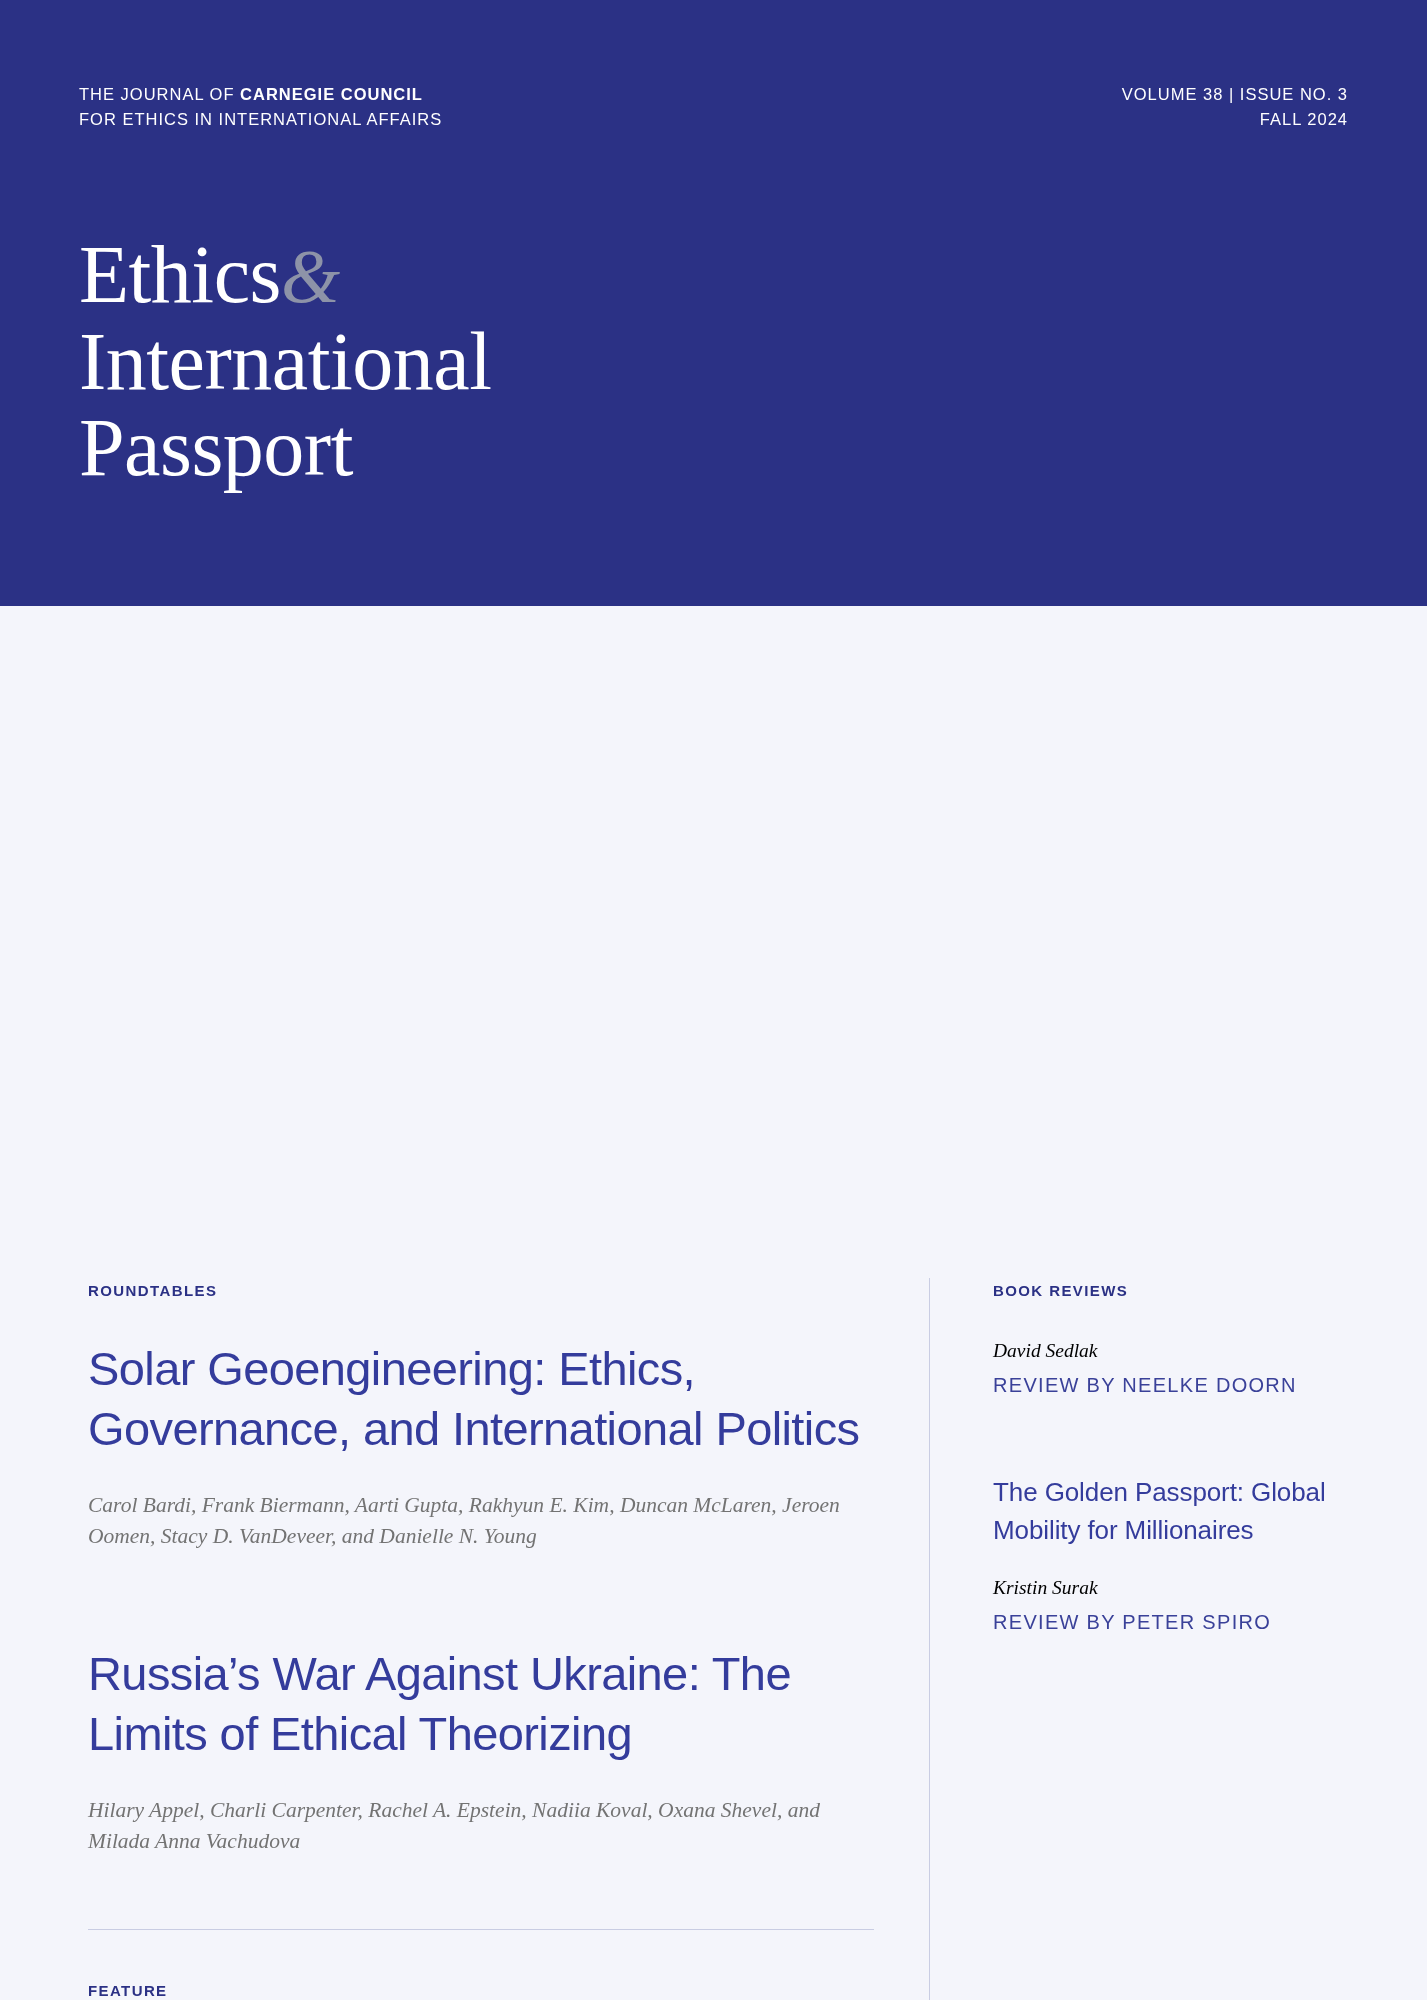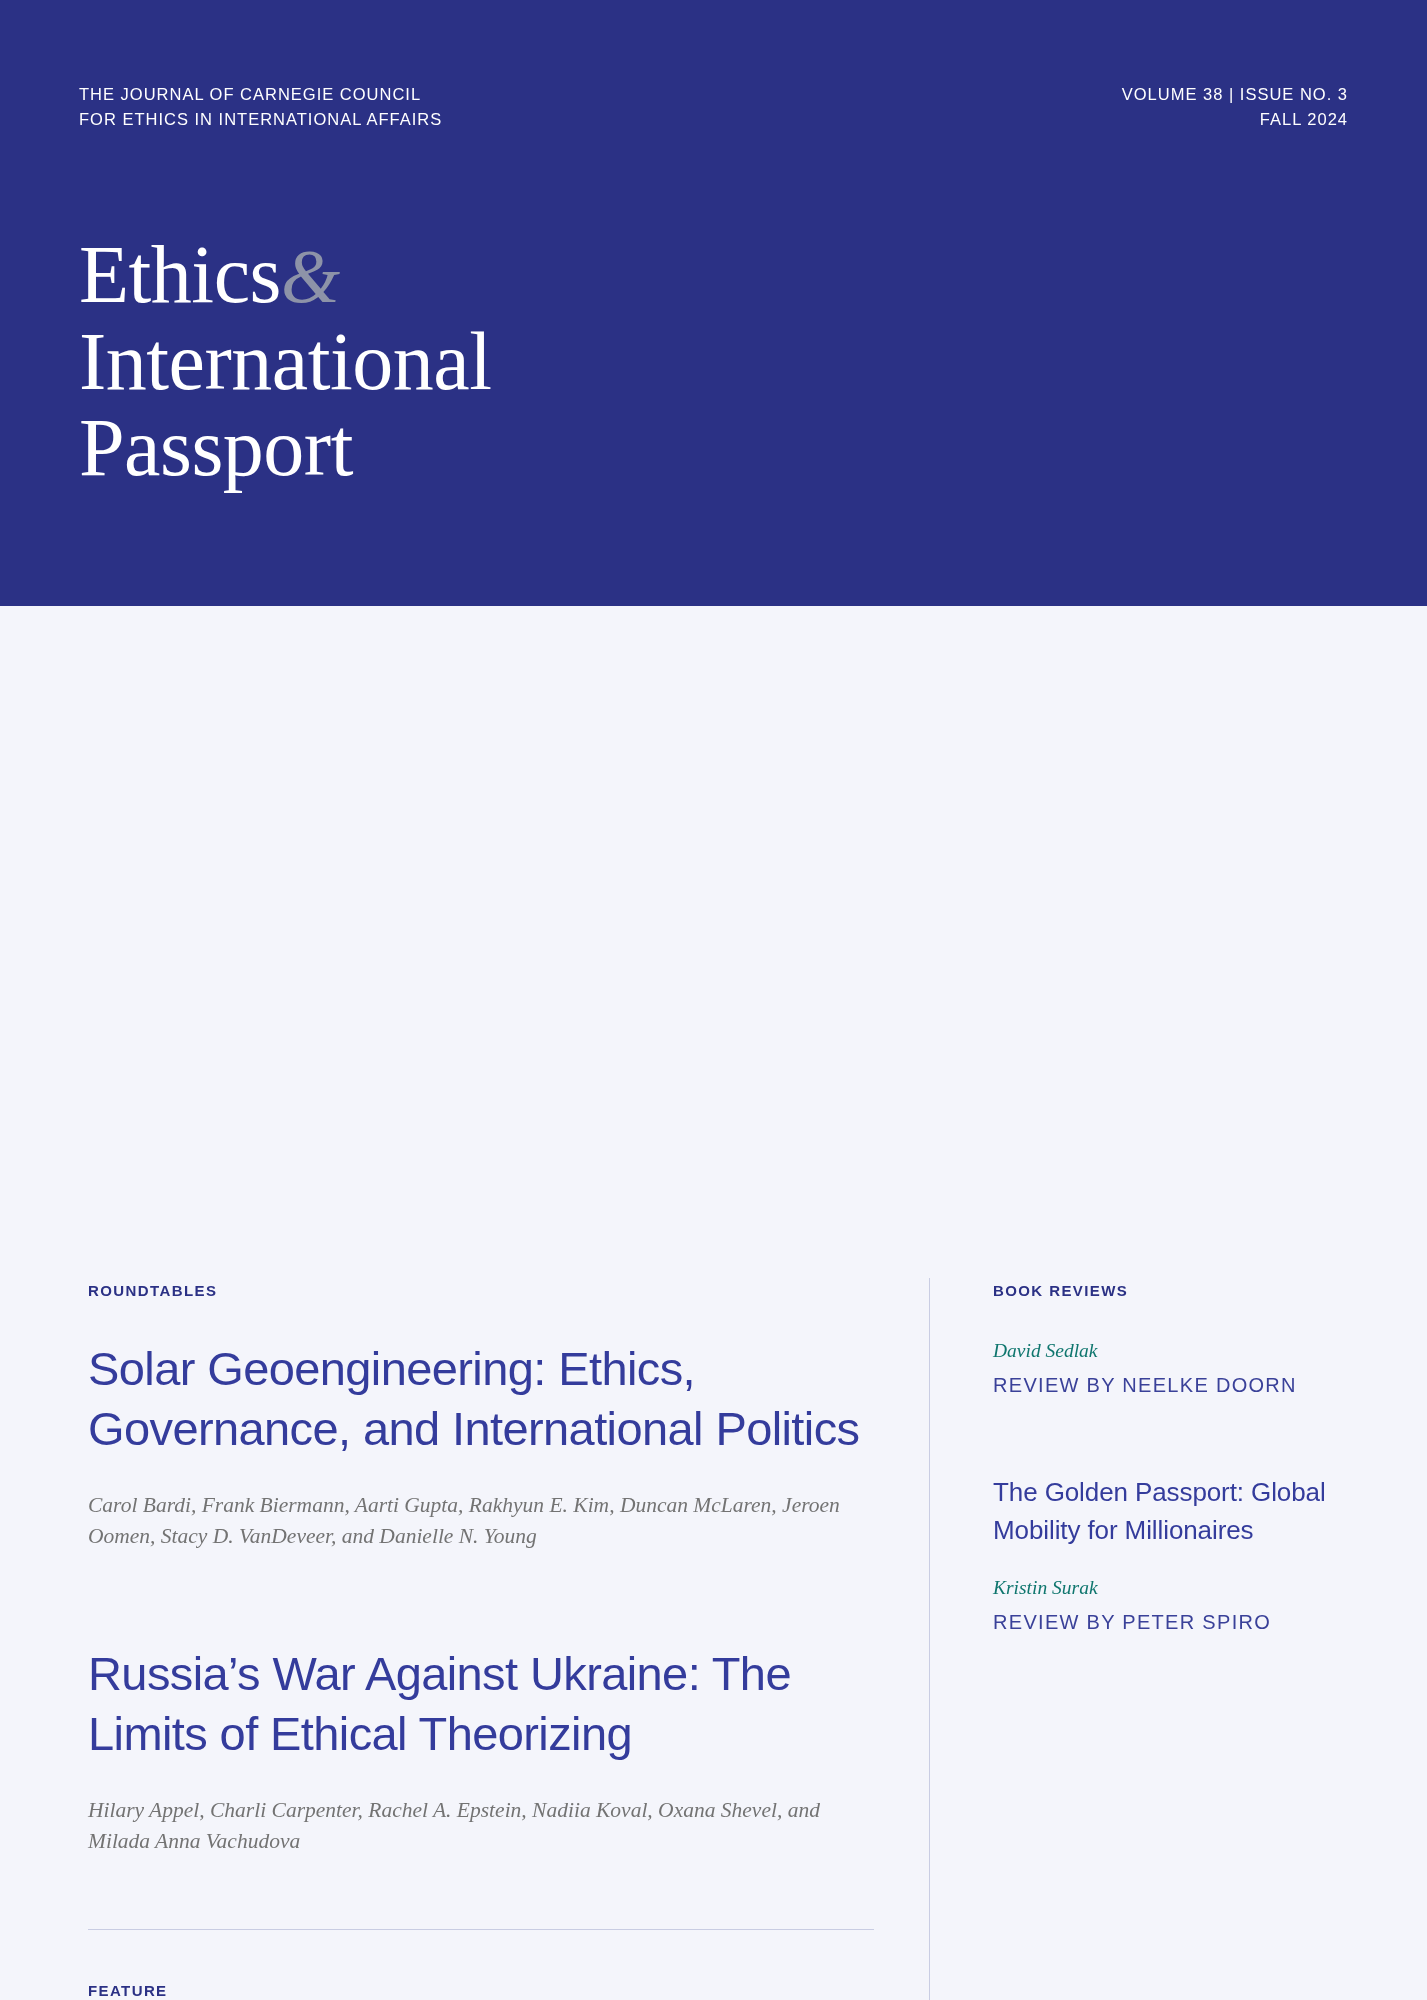--- a/index.html
+++ b/index.html
@@ -29,21 +29,21 @@
     position: absolute;
     left: 79px;
     top: 82px;
     font-size: 16.5px;
     letter-spacing: 1.0px;
     line-height: 25px;
     text-transform: uppercase;
     font-weight: 400;
     color: #ffffff;
   }
-  .mh-left .bold { font-weight: 400; }
+  .mh-left .bold { font-weight: 700; }
   .mh-right {
     position: absolute;
     right: 79px;
     top: 82px;
     text-align: right;
     font-size: 16.5px;
     letter-spacing: 1.0px;
     line-height: 25px;
     text-transform: uppercase;
     font-weight: 400;
@@ -141,21 +141,21 @@
     line-height: 38px;
     font-weight: 400;
     color: #343c9c;
     letter-spacing: -0.1px;
   }
   .rv-author {
     font-family: "Liberation Serif", serif;
     font-style: italic;
     font-size: 19.5px;
     line-height: 28px;
-    color: #0f766e;
+    color: #000000;
     margin-top: 25px;
   }
   .rv-reviewer {
     font-size: 20px;
     letter-spacing: 1.3px;
     text-transform: uppercase;
     color: #3a4199;
     margin-top: 9px;
   }
   .rv-gap { height: 76px; }

